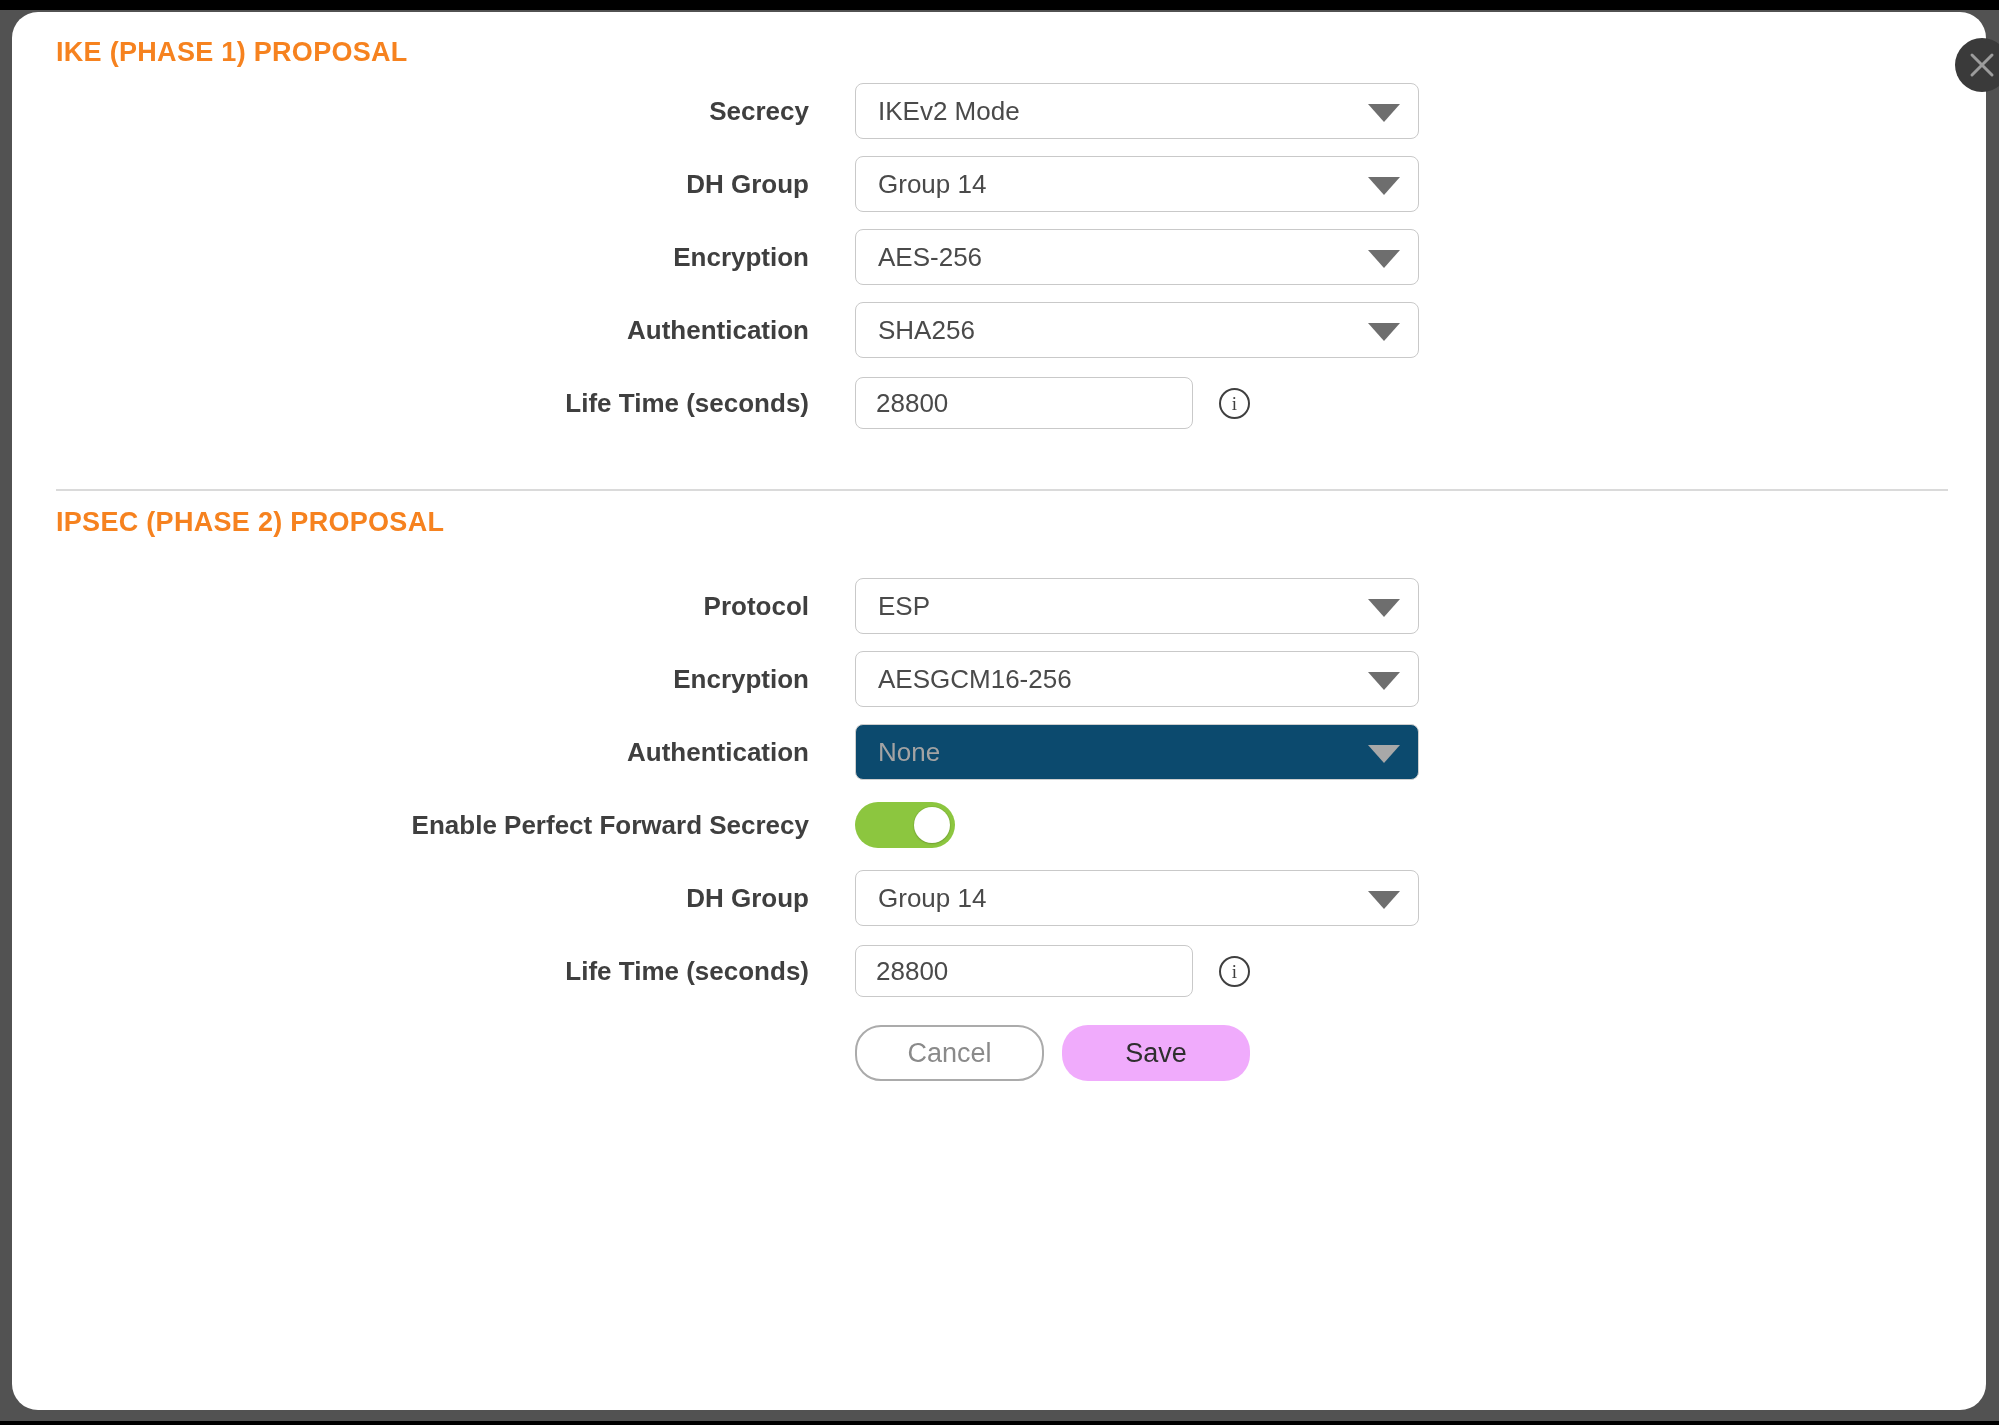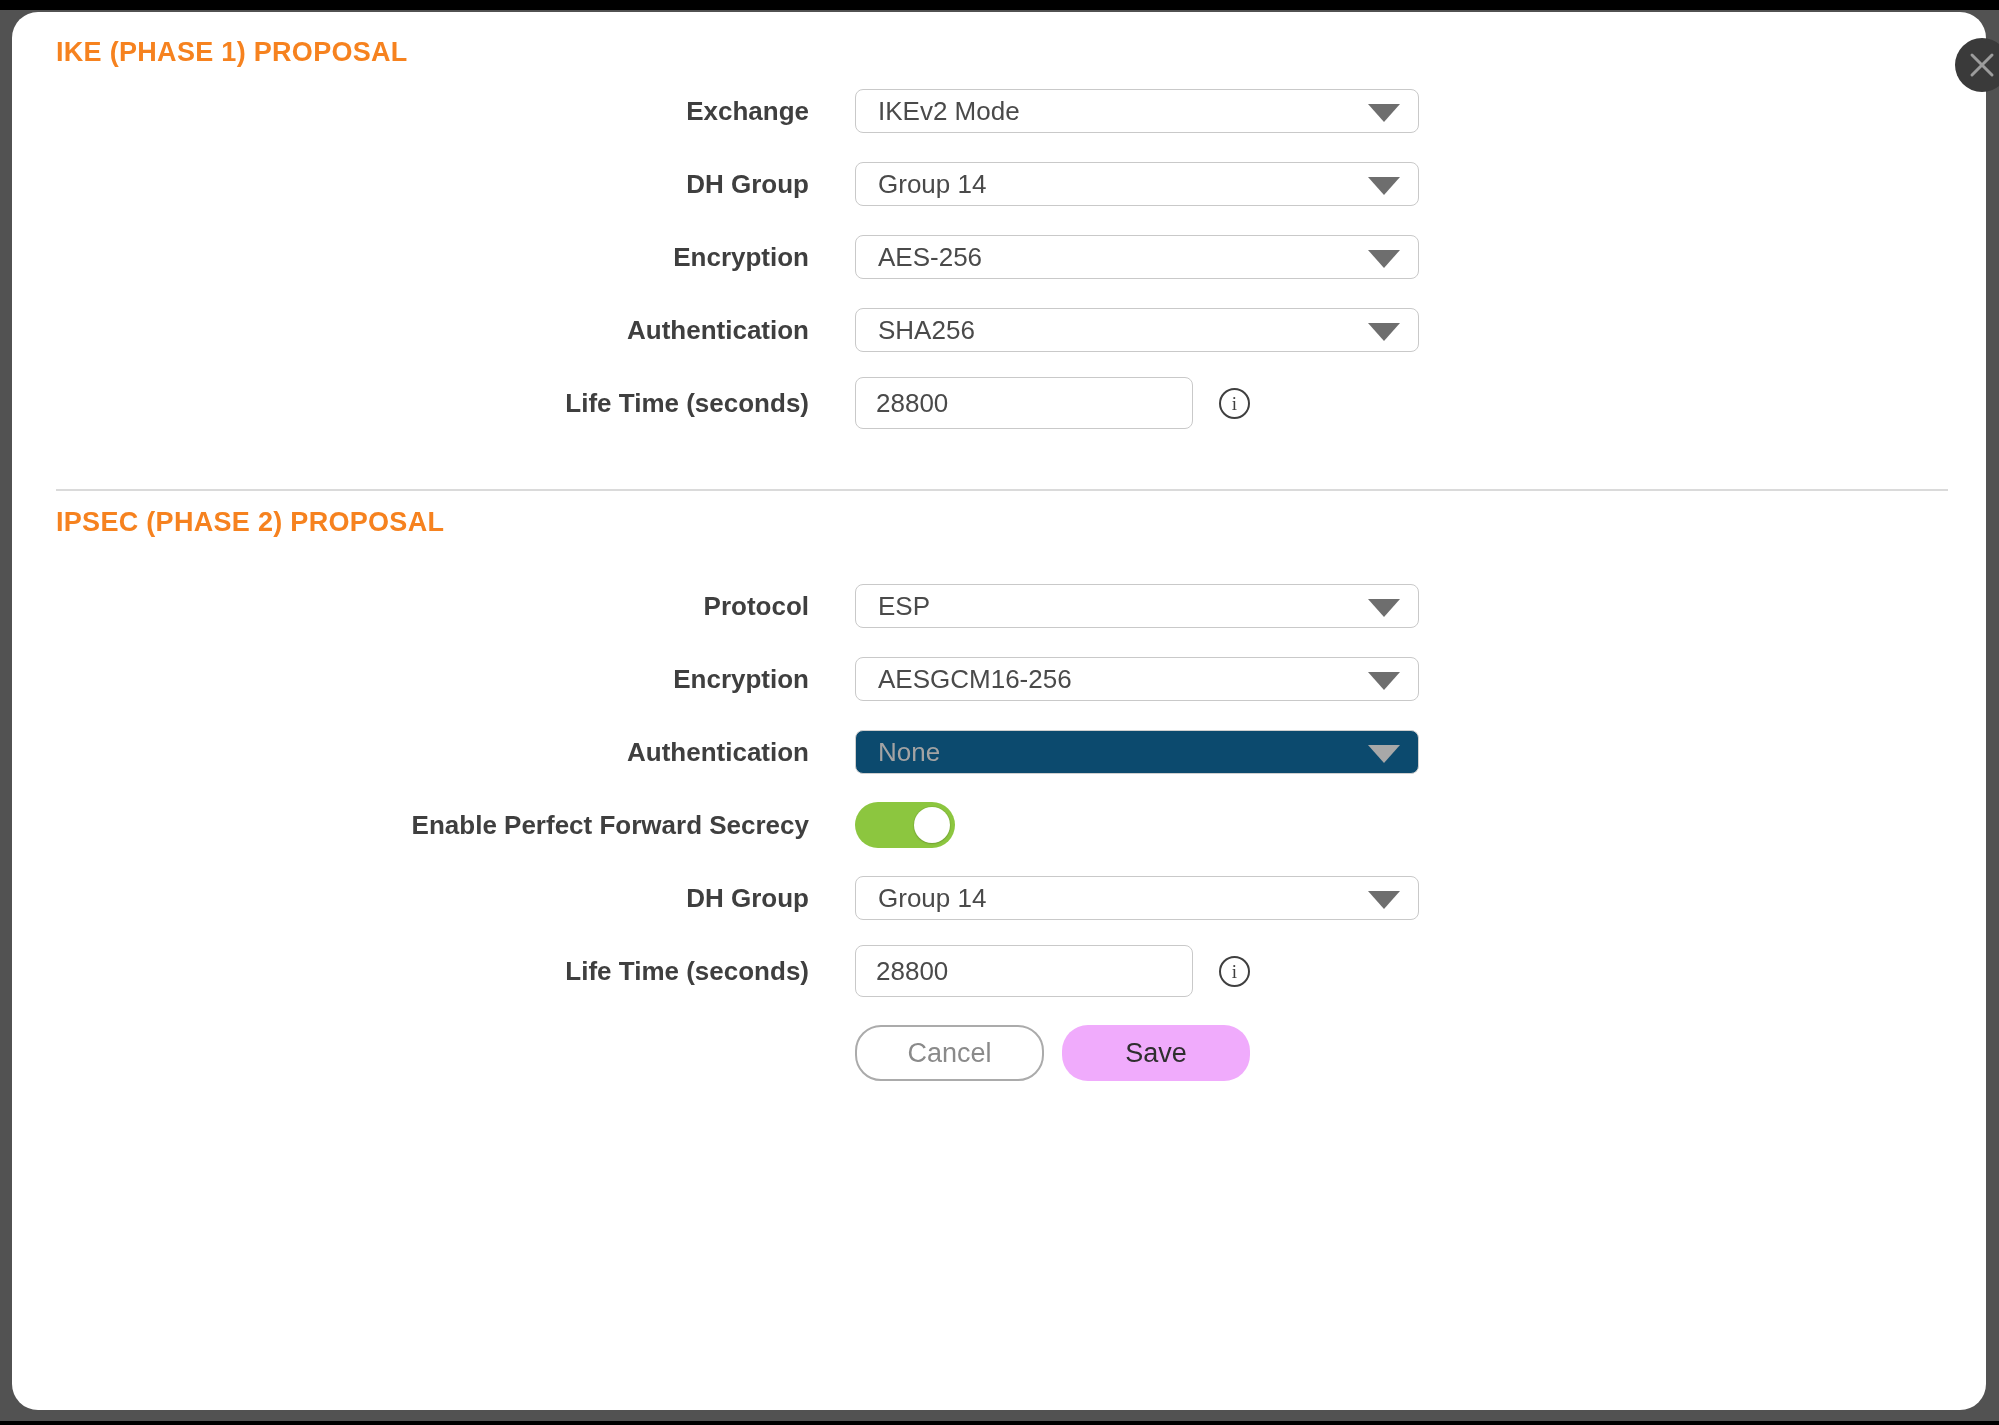--- a/index.html
+++ b/index.html
@@ -47,21 +47,21 @@
   .divider{height:2px;background:#DADADA;margin-top:60px;}
   
   .row{display:flex;align-items:center;margin-top:21px;height:52px;}
   .row.first{margin-top:17px;}
   .row.first-p2{margin-top:42px;}
   .row-label{
     flex:0 0 753px;text-align:right;font-size:26px;font-weight:700;color:#3F3F3F;
   }
   .row-ctl{margin-left:46px;display:flex;align-items:center;}
   .select{
-    box-sizing:border-box;width:564px;height:44px;
+    box-sizing:border-box;width:564px;height:56px;
     border:1.5px solid #C9C9C9;border-radius:8px;background:#fff;
     display:flex;align-items:center;justify-content:space-between;
     padding:0 18px 0 22px;font-size:26px;color:#4A4A4A;cursor:pointer;
   }
   .caret{
     width:0;height:0;border-left:16px solid transparent;border-right:16px solid transparent;
     border-top:18px solid #6E6E6E;margin-top:4px;
   }
   .select.disabled{background:#0c4a6e;border-color:#CFCFCF;color:#A3A3A3;cursor:default;}
   .select.disabled .caret{border-top-color:#A8A8A8;}
@@ -99,21 +99,21 @@
 <div class="backdrop"></div>
 
 <div class="dialog">
   <div class="content">
 
 
 
     <h2 class="section-title">IKE (PHASE 1) PROPOSAL</h2>
 
     <div class="row first">
-      <div class="row-label">Exchange</div>
+      <div class="row-label">Secrecy</div>
       <div class="row-ctl">
         <div class="select" role="combobox">
           <span>IKEv2 Mode</span>
           <span class="caret"></span>
         </div>
       </div>
     </div>
 
     <div class="row">
       <div class="row-label">DH Group</div>

